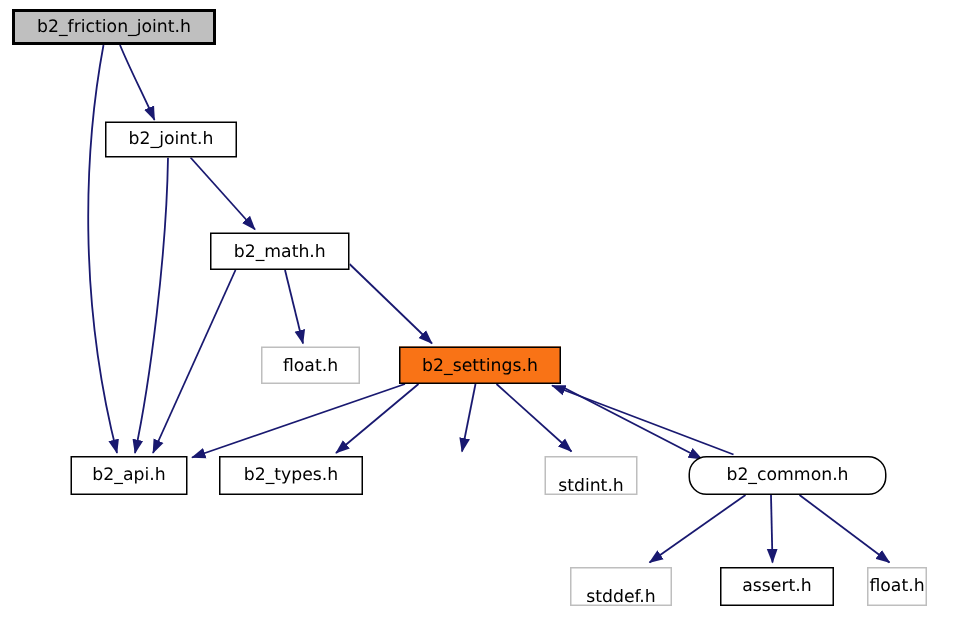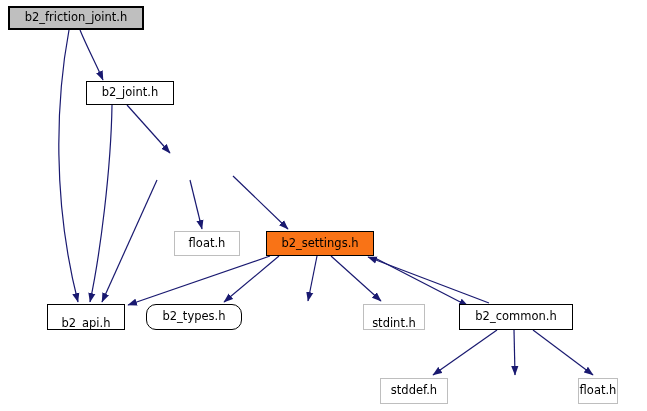--- a/index.html
+++ b/index.html
@@ -47,40 +47,46 @@
       <path d="M331,256 L381,301" class="edge" stroke="#191970" marker-end="url(#arrowhead)"></path>
       <path d="M375,258 L468,306" class="edge" stroke="#191970" marker-end="url(#arrowhead)"></path>
       <path d="M489,303 L368,257" class="edge" stroke="#191970" marker-end="url(#arrowhead)"></path>
       <path d="M497,330 L433,375" class="edge" stroke="#191970" marker-end="url(#arrowhead)"></path>
       <path d="M514,330 L515,375" class="edge" stroke="#191970" marker-end="url(#arrowhead)"></path>
       <path d="M533,330 L593,375" class="edge" stroke="#191970" marker-end="url(#arrowhead)"></path>
     </svg>
 <div class="node current" style="left: 8px; top: 6px; width: 136px; height: 24px; background: rgb(191, 191, 191); border-color: rgb(0, 0, 0); color: rgb(0, 0, 0);">
       <span>b2_friction_joint.h</span>
     </div>
-    <div class="node internal" style="left: 70px; top: 81px; width: 88px; height: 24px; background: rgb(255, 255, 255); border-color: rgb(0, 0, 0); color: rgb(0, 0, 0); margin-left: 16px;">
+    <div class="node internal" style="left: 70px; top: 81px; width: 88px; height: 24px; background: rgb(255, 255, 255); border-color: rgb(0, 0, 0); color: rgb(0, 0, 0);">
       <span>b2_joint.h</span>
+    </div>
+    <div class="node internal" style="left: 140px; top: 155px; width: 93px; height: 25px; background: rgb(255, 255, 255); border-color: rgb(0, 0, 0); color: rgb(0, 0, 0);">
+      <span>b2_math.h</span>
     </div>
     <div class="node external" style="left: 174px; top: 231px; width: 66px; height: 25px; background: rgb(255, 255, 255); border-color: rgb(190, 190, 190); color: rgb(0, 0, 0);">
       <span>float.h</span>
     </div>
     <div class="node internal" style="left: 266px; top: 231px; width: 108px; height: 25px; background: #f97316; border-color: rgb(0, 0, 0); color: rgb(0, 0, 0);">
       <span>b2_settings.h</span>
     </div>
-    <div class="node internal" style="left: 47px; top: 304px; width: 78px; height: 26px; background: rgb(255, 255, 255); border-color: rgb(0, 0, 0); color: rgb(0, 0, 0); align-items: flex-end;">
+    <div class="node internal" style="left: 47px; top: 304px; width: 78px; height: 26px; background: rgb(255, 255, 255); border-color: rgb(0, 0, 0); color: rgb(0, 0, 0);">
       <span>b2_api.h</span>
     </div>
-    <div class="node internal" style="left: 146px; top: 304px; width: 96px; height: 26px; background: rgb(255, 255, 255); border-color: rgb(0, 0, 0); color: rgb(0, 0, 0); border-radius: 10px;">
+    <div class="node internal" style="left: 146px; top: 304px; width: 96px; height: 26px; background: rgb(255, 255, 255); border-color: rgb(0, 0, 0); color: rgb(0, 0, 0);">
       <span>b2_types.h</span>
     </div>
     <div class="node external" style="left: 363px; top: 304px; width: 62px; height: 26px; background: rgb(255, 255, 255); border-color: rgb(190, 190, 190); color: rgb(0, 0, 0); align-items: flex-end;">
       <span>stdint.h</span>
     </div>
-    <div class="node internal" style="left: 459px; top: 304px; width: 114px; height: 26px; background: rgb(255, 255, 255); border-color: rgb(0, 0, 0); color: rgb(0, 0, 0);">
+    <div class="node internal" style="left: 459px; top: 304px; width: 132px; height: 26px; background: rgb(255, 255, 255); border-color: rgb(0, 0, 0); color: rgb(0, 0, 0); border-radius: 12px;">
       <span>b2_common.h</span>
     </div>
-    <div class="node external" style="left: 380px; top: 378px; width: 68px; height: 26px; background: rgb(255, 255, 255); border-color: rgb(190, 190, 190); color: rgb(0, 0, 0);">
+    <div class="node external" style="left: 380px; top: 378px; width: 68px; height: 26px; background: rgb(255, 255, 255); border-color: rgb(190, 190, 190); color: rgb(0, 0, 0); align-items: flex-end;">
       <span>stddef.h</span>
+    </div>
+    <div class="node internal" style="left: 480px; top: 378px; width: 76px; height: 26px; background: rgb(255, 255, 255); border-color: rgb(0, 0, 0); color: rgb(0, 0, 0);">
+      <span>assert.h</span>
     </div>
     <div class="node external" style="left: 578px; top: 378px; width: 40px; height: 26px; background: rgb(255, 255, 255); border-color: rgb(190, 190, 190); color: rgb(0, 0, 0);">
       <span>float.h</span>
     </div>
   </div>
 
 </body></html>

